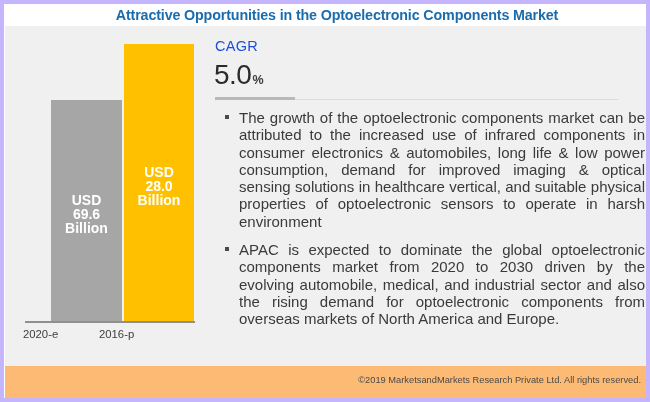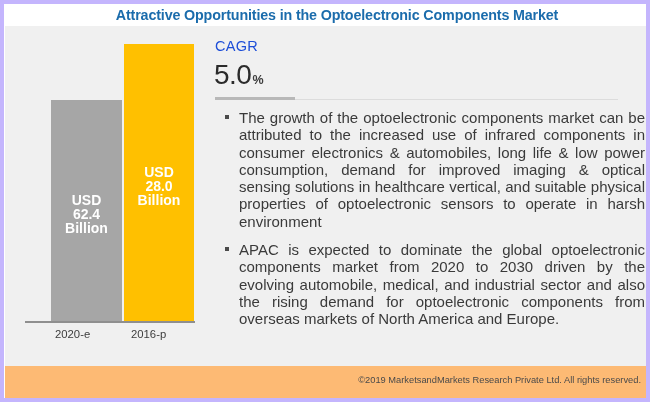--- a/index.html
+++ b/index.html
@@ -91,21 +91,21 @@
   .axis-line {
     position: absolute;
     left: 20px;
     bottom: 43px;
     width: 170px;
     height: 2px;
     background: #8f8f8f;
   }
   .axis-tick-labels {
     position: absolute;
-    left: 36px;
+    left: 4px;
     bottom: 20px;
     width: 172px;
     height: 18px;
     text-align: center;
   }
   .axis-tick-labels span {
     position: absolute;
     font-size: 11.3px;
     color: #3d3d3d;
     top: 0;
@@ -215,21 +215,21 @@
     <div class="title-text">Attractive Opportunities in the Optoelectronic Components Market</div>
   </div>
 
   <div class="canvas">
 
     <div class="chart">
 
       <div class="bar bar-prev">
         <div class="bar-label-stack">
           <div>USD</div>
-          <div>62.4</div>
+          <div>69.6</div>
           <div>Billion</div>
         </div>
       </div>
 
       <div class="bar bar-next">
         <div class="bar-label-stack">
           <div>USD</div>
           <div>28.0</div>
           <div>Billion</div>
         </div>

